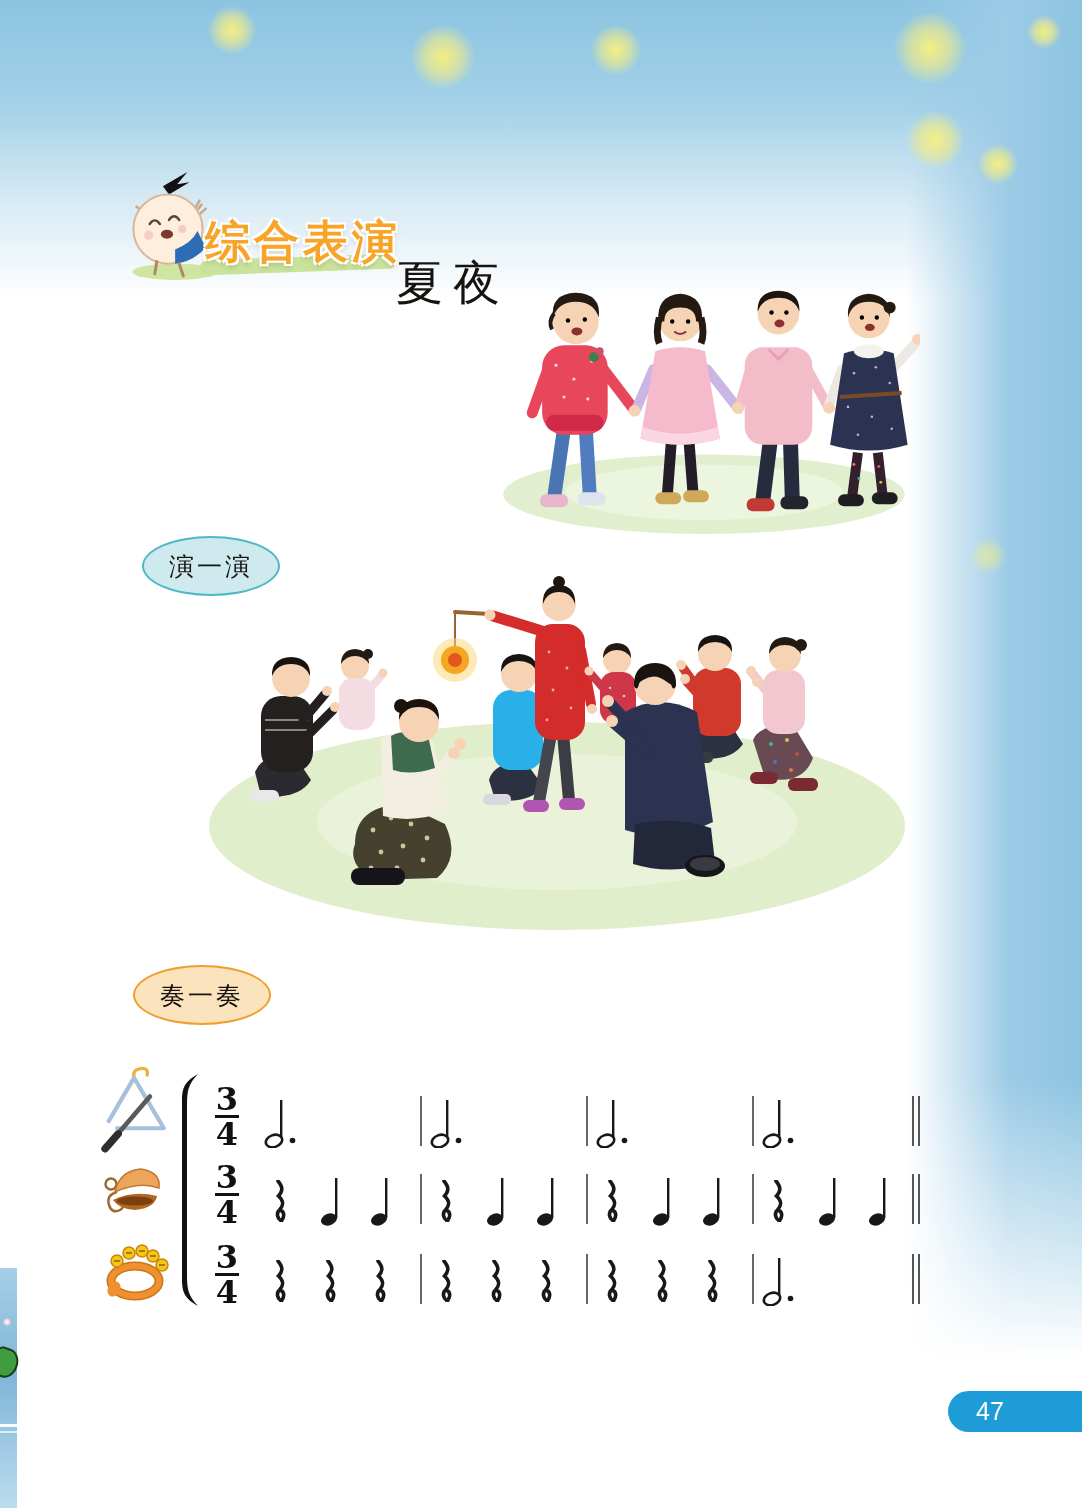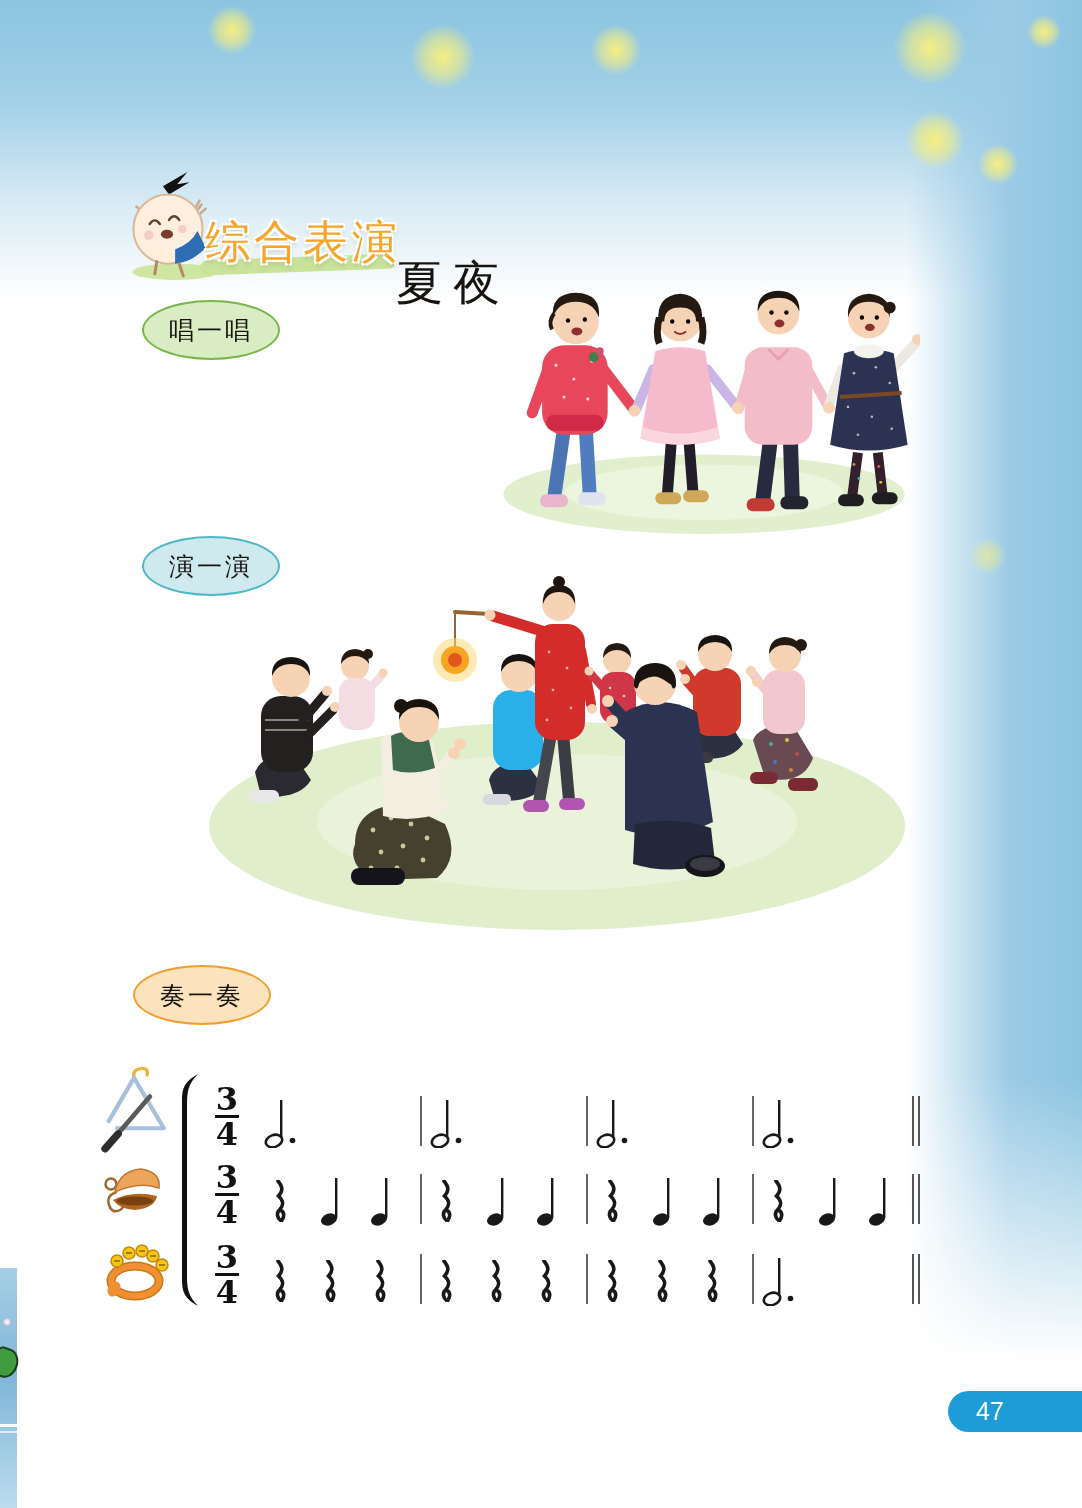--- a/index.html
+++ b/index.html
@@ -28,21 +28,21 @@
   .f2{left:411px;top:25px;width:64px;height:64px;}
   .f3{left:591px;top:25px;width:50px;height:50px;}
   .f4{left:894px;top:12px;width:72px;height:72px;}
   .f5{left:906px;top:111px;width:58px;height:58px;}
   .f6{left:978px;top:144px;width:40px;height:40px;}
   .f7{left:1027px;top:15px;width:34px;height:34px;}
   .f8{left:970px;top:538px;width:36px;height:36px;opacity:.6;}
 
   
   .mascot{position:absolute;left:112px;top:170px;width:112px;height:112px;}
-  .title-badge{position:absolute;left:205px;top:212px;font-size:45px;font-weight:normal;letter-spacing:4px;
+  .title-badge{position:absolute;left:205px;top:212px;font-size:45px;font-weight:bold;letter-spacing:4px;
     color:var(--c-title_orange,#f7a428);
     text-shadow:-2px -2px 0 #fff,2px -2px 0 #fff,-2px 2px 0 #fff,2px 2px 0 #fff,0 4px 5px rgba(90,60,0,.25);}
   .title-grass{position:absolute;left:200px;top:257px;width:196px;height:15px;background:#c9e39b;
     border-radius:10px;transform:rotate(-2deg);}
   .lesson-title{position:absolute;left:396px;top:208px;font-size:47px;color:#17130f;
     font-family:"DejaVu Serif",serif;letter-spacing:10px;margin-top:44px;}
 
   
   .badge{position:absolute;width:134px;height:56px;border-radius:50%;display:flex;align-items:center;
     justify-content:center;font-family:"DejaVu Serif",serif;font-size:25px;letter-spacing:3px;color:#17130f;border:2px solid;}
@@ -108,21 +108,20 @@
     <path d="M37 53 q5 -7 10 0" stroke="#5a4632" stroke-width="2.4" fill="none" stroke-linecap="round"></path>
     <path d="M56 49 q5 -7 10 0" stroke="#5a4632" stroke-width="2.4" fill="none" stroke-linecap="round"></path>
     <ellipse cx="54" cy="63" rx="6" ry="4.4" fill="#7a3b2e"></ellipse>
     <circle cx="36" cy="64" r="4.5" fill="#f6c6c0" opacity=".85"></circle>
     <circle cx="69" cy="58" r="4" fill="#f6c6c0" opacity=".85"></circle>
   </svg>
   <div class="title-grass"></div>
   <div class="title-badge">综合表演</div>
   <div class="lesson-title">夏夜</div>
 
-  <div class="badge badge-sing">唱一唱</div>
   <svg class="scene1" viewBox="0 0 430 290">
     <ellipse cx="215" cy="248" rx="202" ry="40" fill="#e2efce"></ellipse>
     <ellipse cx="215" cy="246" rx="140" ry="28" fill="#ecf5dd"></ellipse>
     <g>
       <path d="M74 182 L64 252" stroke="#4a74b4" stroke-width="14"></path>
       <path d="M96 182 L100 250" stroke="#527cc0" stroke-width="14"></path>
       <rect x="50" y="248" width="28" height="13" rx="6" fill="#e9b5cd"></rect>
       <rect x="88" y="246" width="28" height="13" rx="6" fill="#dfe3ee"></rect>
       <path d="M60 116 L42 166" stroke="#e8465a" stroke-width="11" stroke-linecap="round"></path>
       <path d="M112 120 L144 162" stroke="#e8465a" stroke-width="11" stroke-linecap="round"></path>

